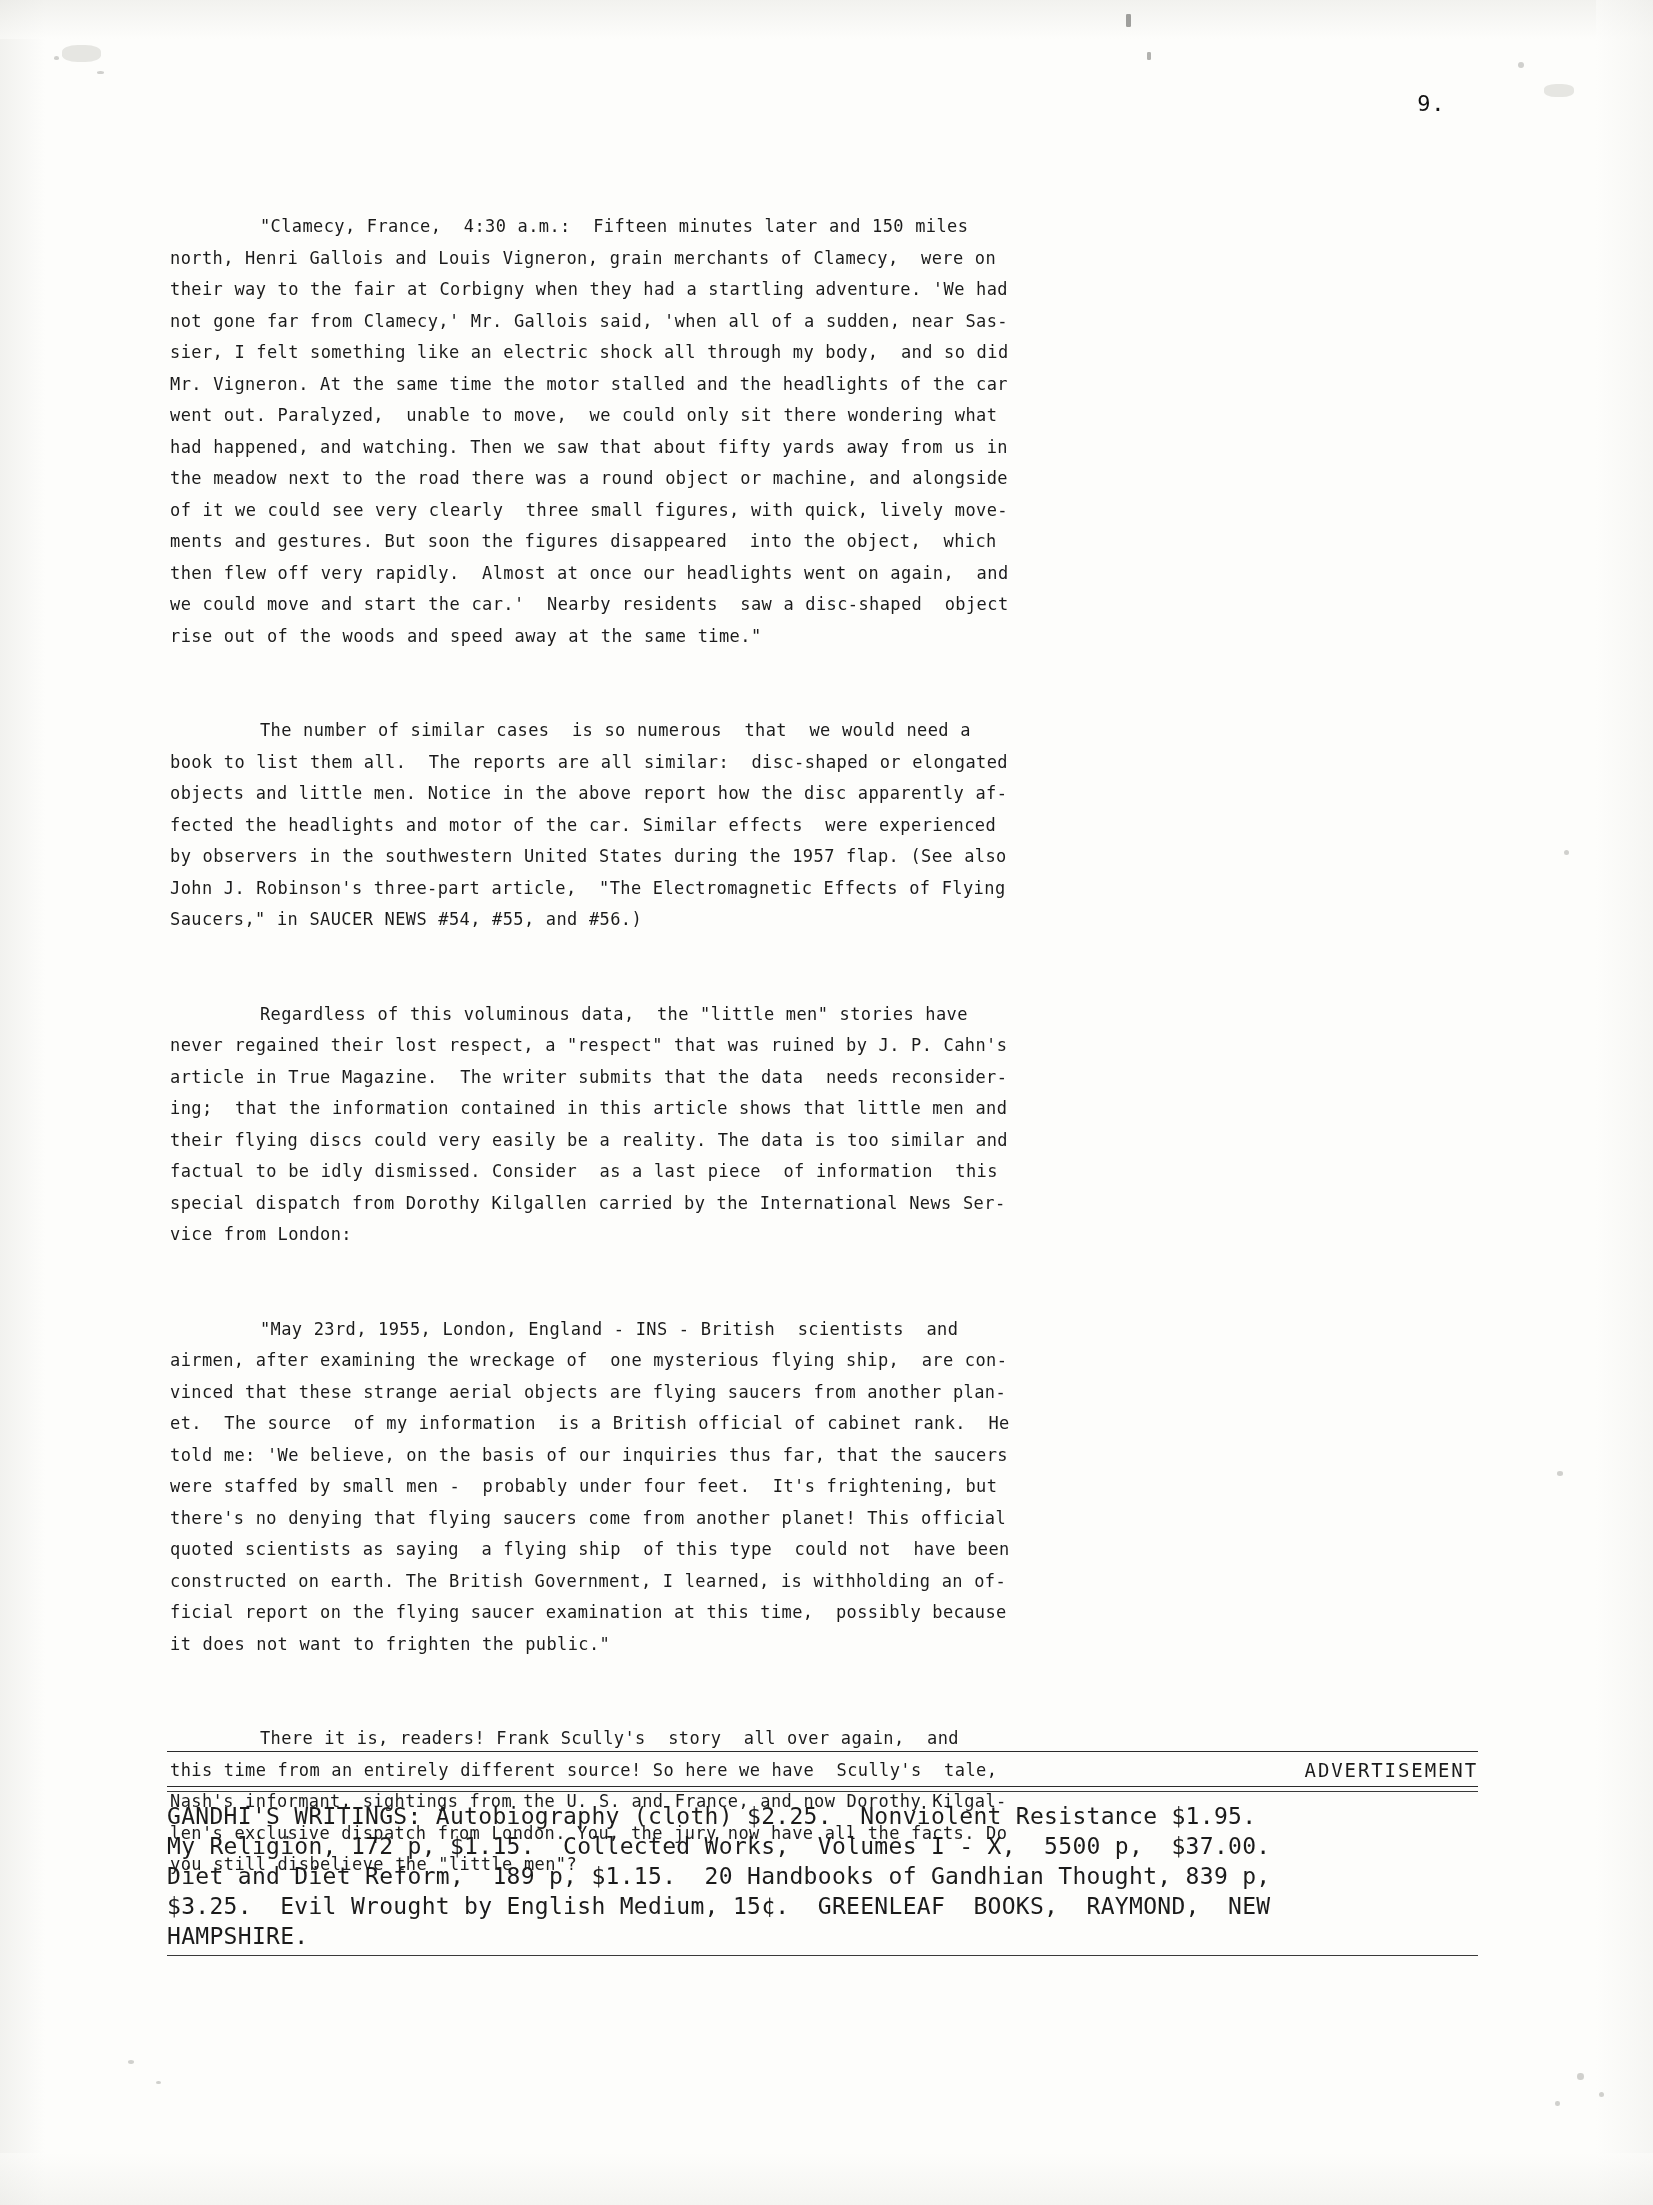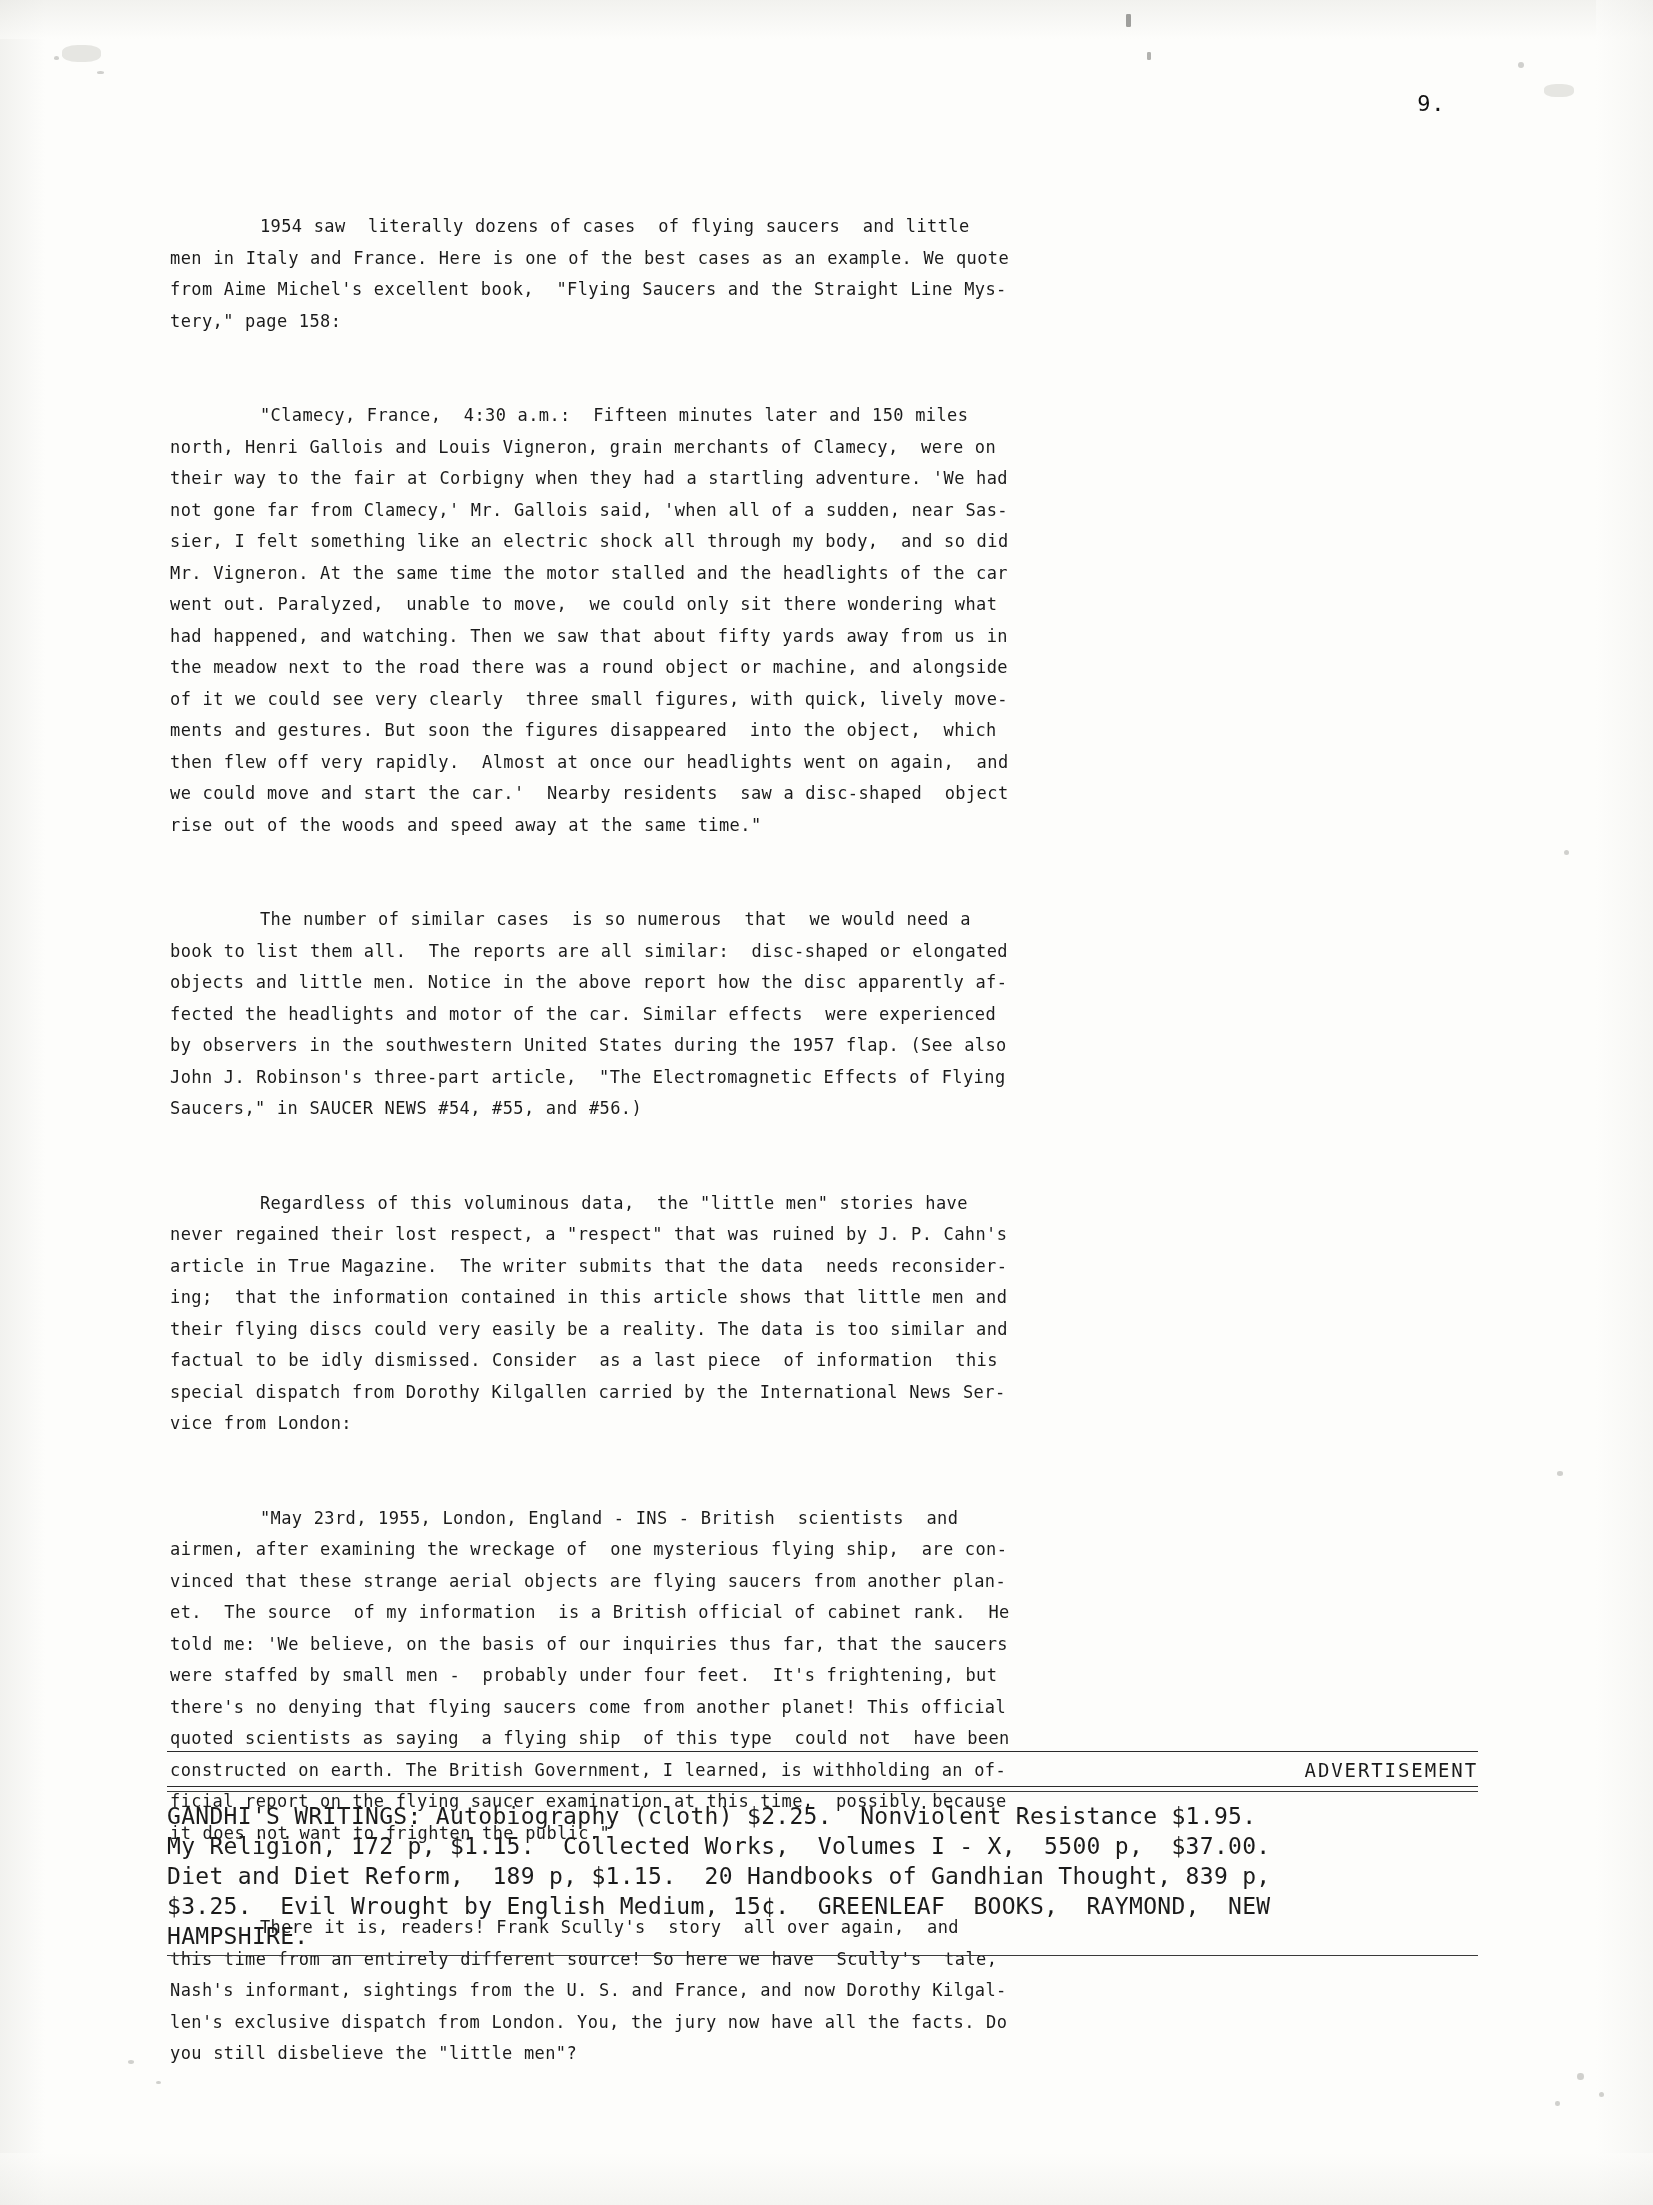--- a/index.html
+++ b/index.html
@@ -152,24 +152,20 @@
   <div class="speck" style="left:1599px; top:2092px; width:5.2px; height:5.2px;"></div>
   <div class="speck" style="left:1555px; top:2101px; width:4.5px; height:4.5px;"></div>
   <div class="speck" style="left:128px; top:2060px; width:5.8px; height:3.9px;"></div>
   <div class="speck" style="left:156px; top:2081px; width:4.5px; height:3.2px;"></div>
   <div class="blotch" style="left:62px; top:45px; width:39px; height:17px;"></div>
   <div class="blotch" style="left:1544px; top:84px; width:30px; height:13px;"></div>
 
   <div class="page-number">9.</div>
 
   <div class="body-text">
-    <p class="para">        1954 saw  literally dozens of cases  of flying saucers  and little
-men in Italy and France. Here is one of the best cases as an example. We quote
-from Aime Michel's excellent book,  "Flying Saucers and the Straight Line Mys-
-tery," page 158:</p>
     <p class="para">        "Clamecy, France,  4:30 a.m.:  Fifteen minutes later and 150 miles
 north, Henri Gallois and Louis Vigneron, grain merchants of Clamecy,  were on
 their way to the fair at Corbigny when they had a startling adventure. 'We had
 not gone far from Clamecy,' Mr. Gallois said, 'when all of a sudden, near Sas-
 sier, I felt something like an electric shock all through my body,  and so did
 Mr. Vigneron. At the same time the motor stalled and the headlights of the car
 went out. Paralyzed,  unable to move,  we could only sit there wondering what
 had happened, and watching. Then we saw that about fifty yards away from us in
 the meadow next to the road there was a round object or machine, and alongside
 of it we could see very clearly  three small figures, with quick, lively move-

